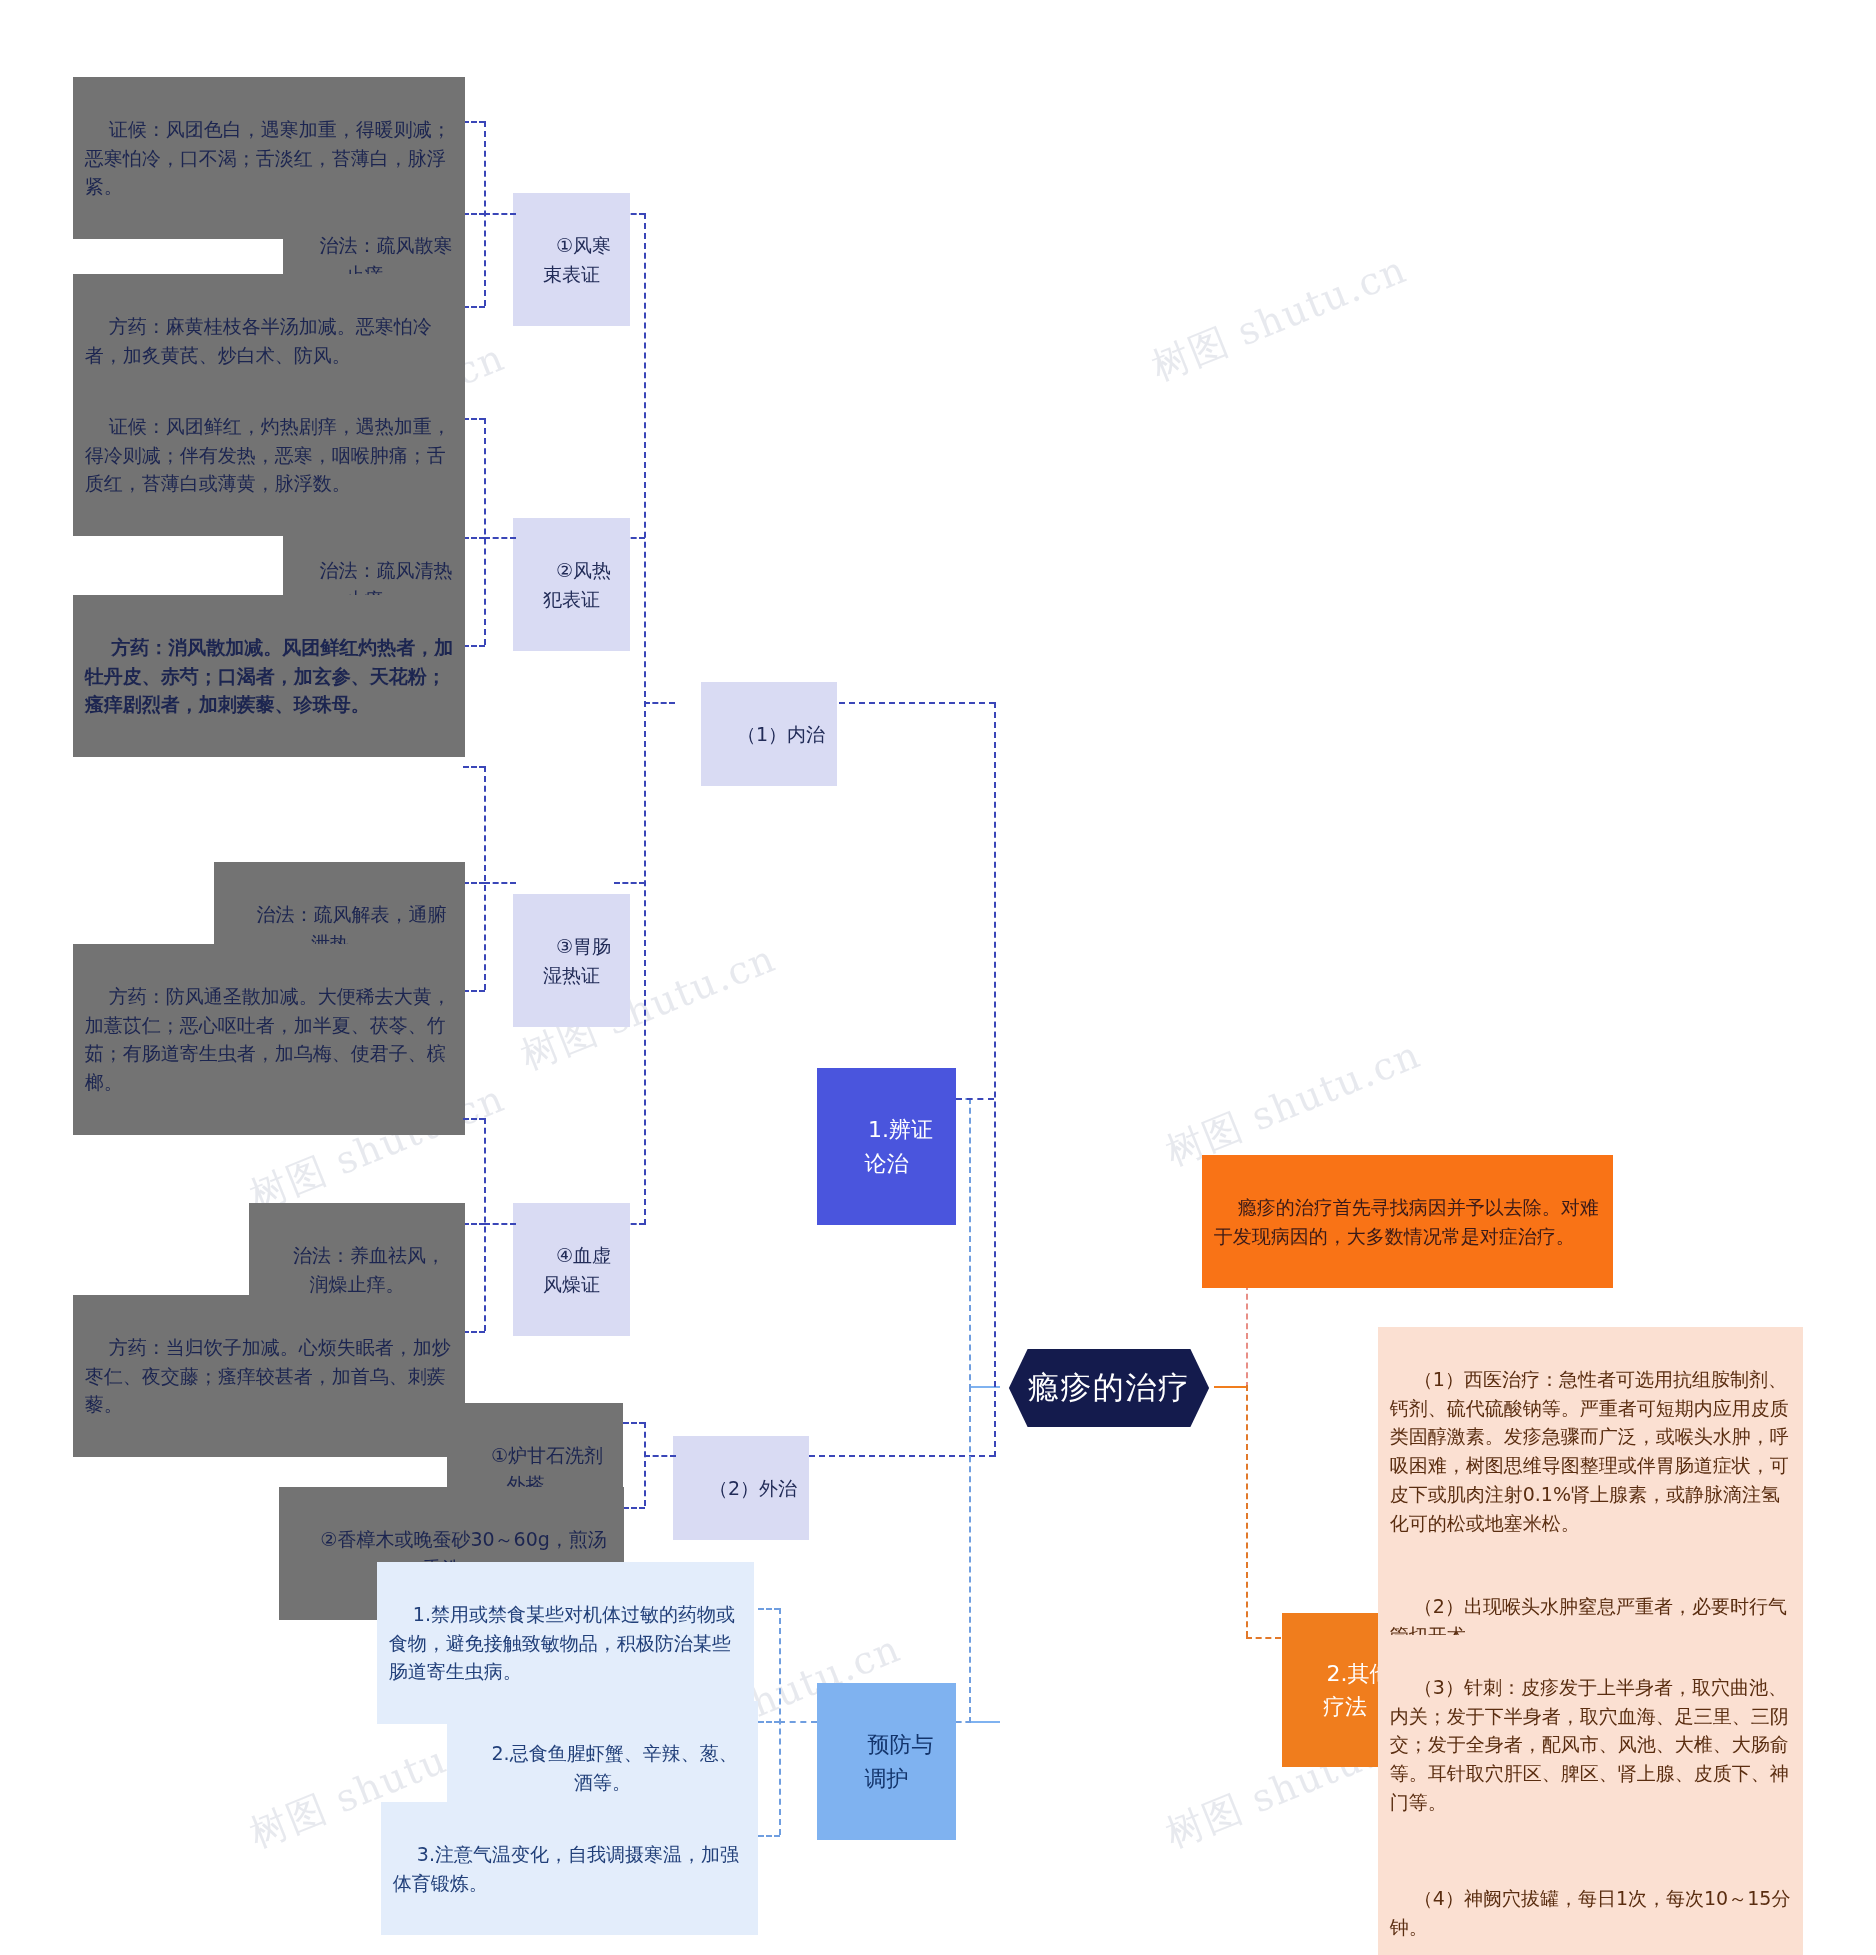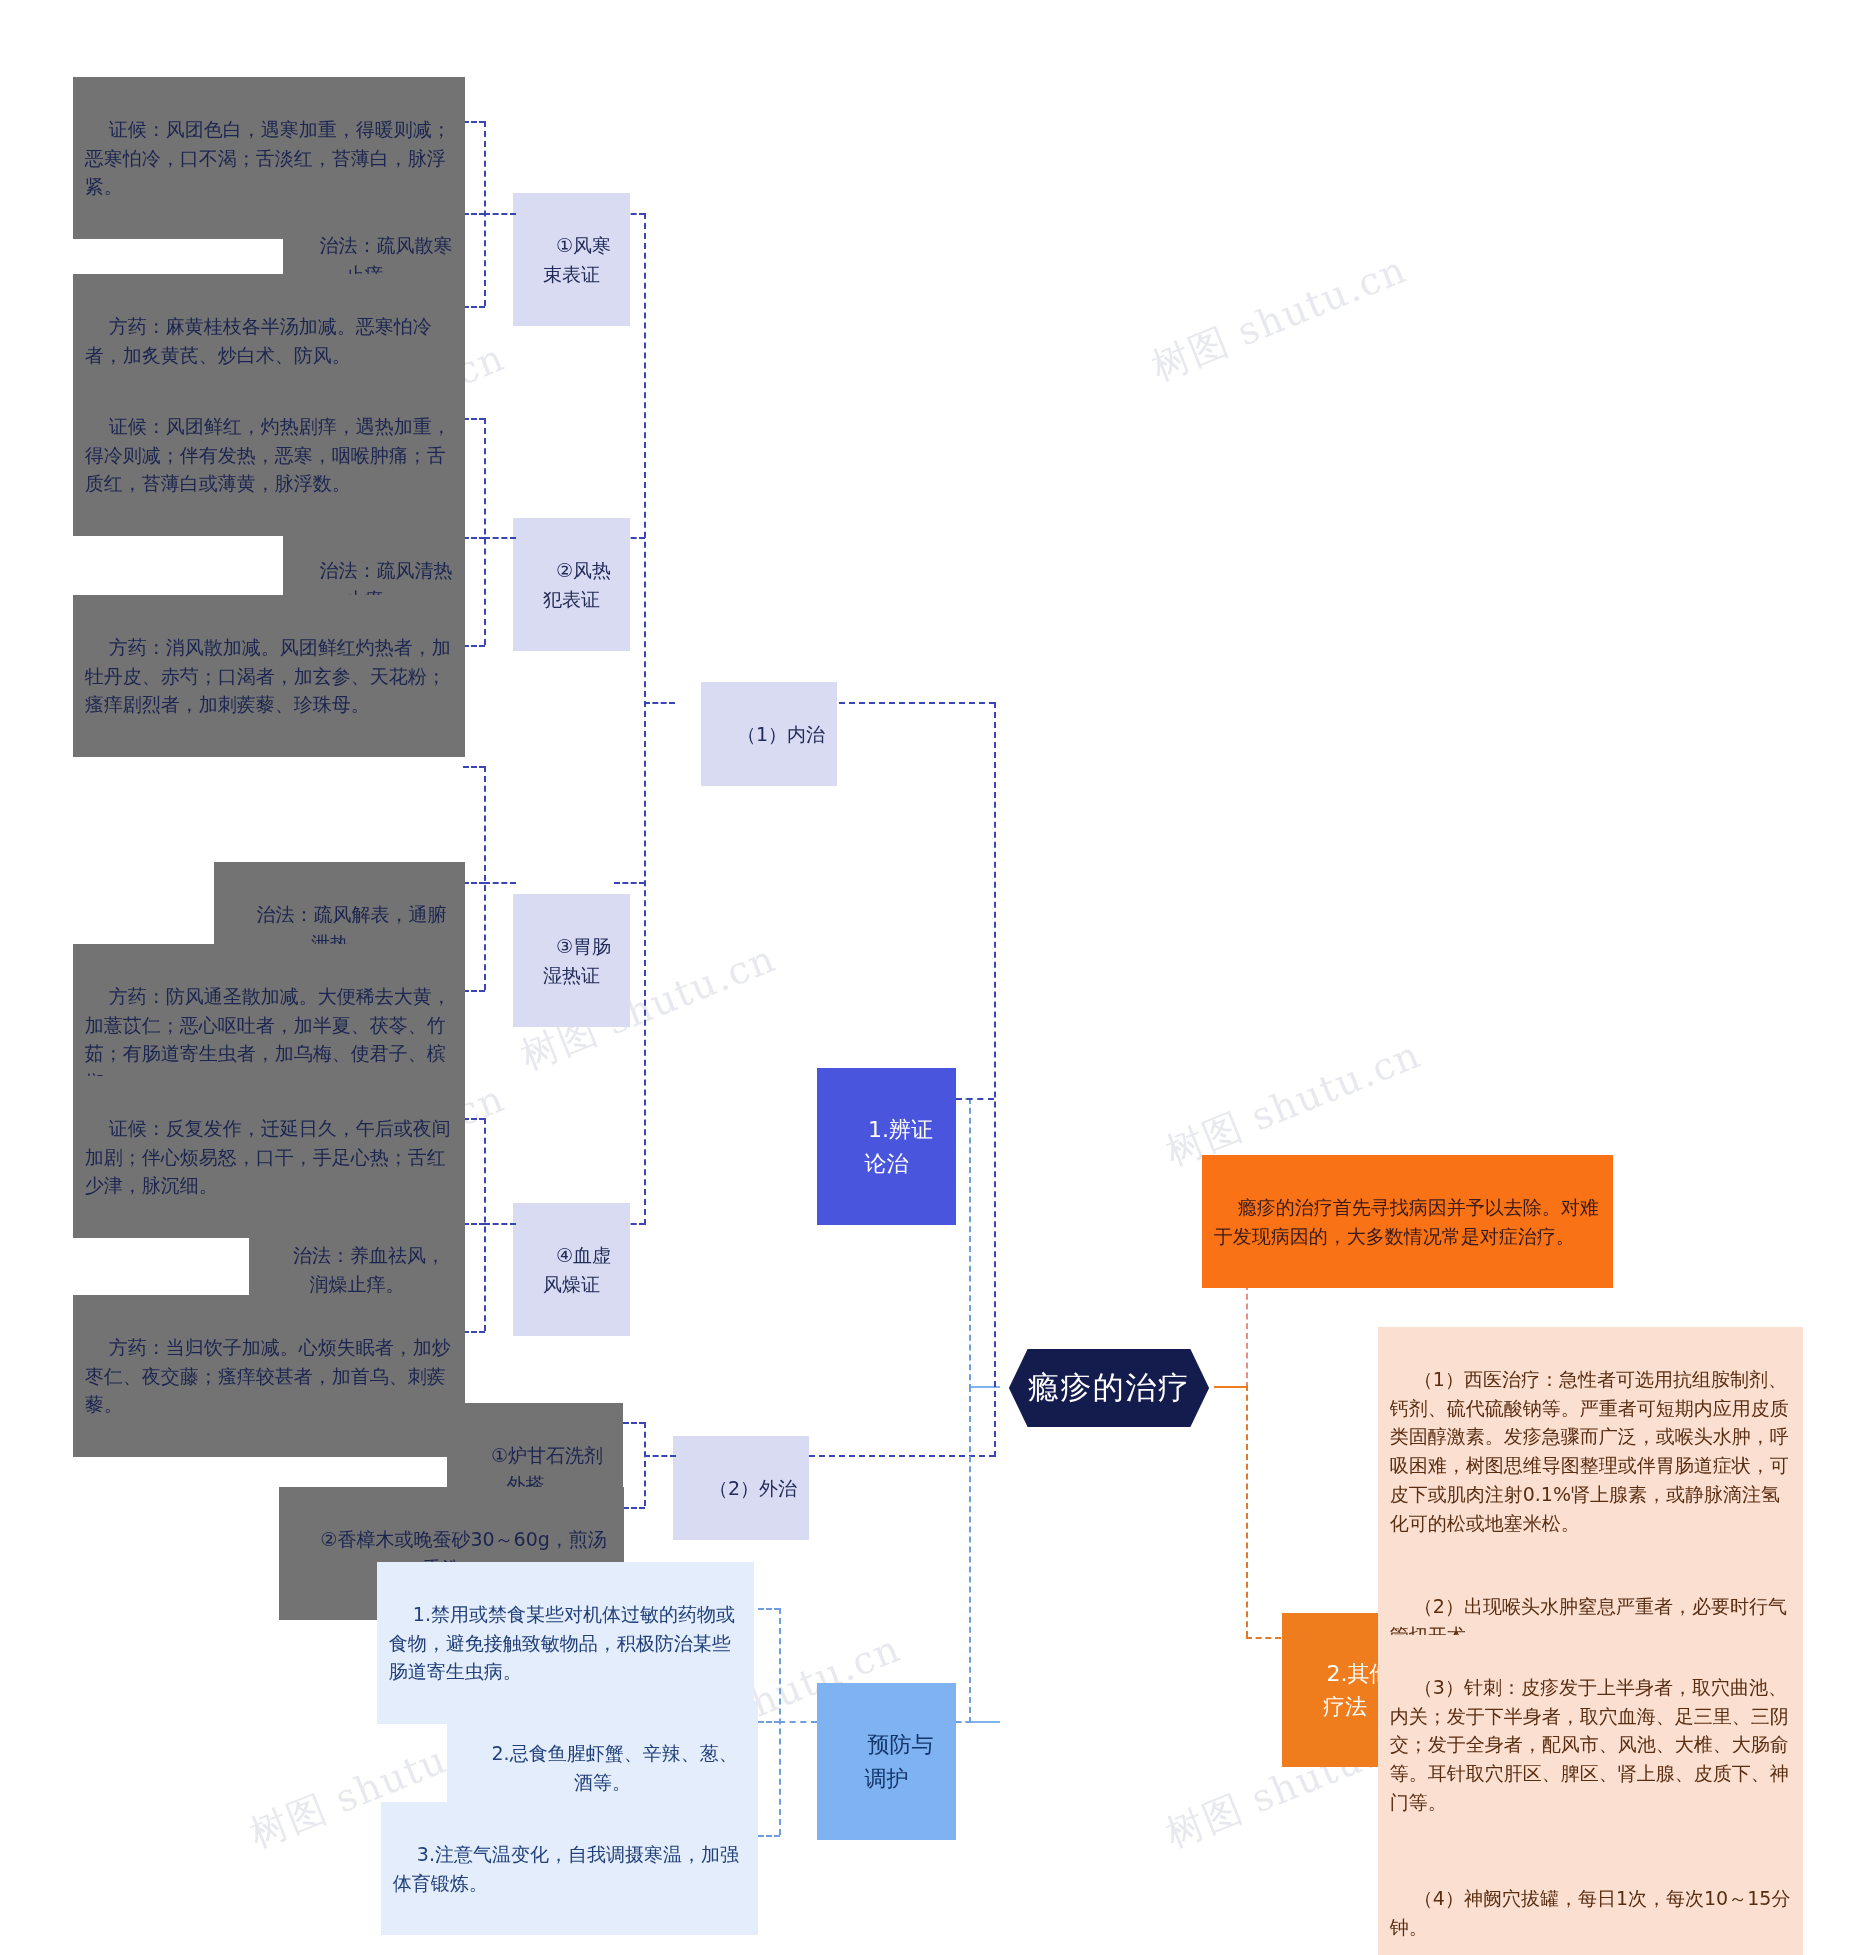--- a/index.html
+++ b/index.html
@@ -149,21 +149,21 @@
   <div class="ln h-ind" style="left:463px; top:418px; width:22px;"></div>
   <div class="ln h-ind" style="left:463px; top:537px; width:22px;"></div>
   <div class="ln h-ind" style="left:463px; top:645px; width:22px;"></div>
 
   <div class="node leaf-purple" style="left:73px; top:374px; width:392px;">
     <span>证候：风团鲜红，灼热剧痒，遇热加重，得冷则减；伴有发热，恶寒，咽喉肿痛；舌质红，苔薄白或薄黄，脉浮数。</span>
   </div>
   <div class="node leaf-purple" style="left:283px; top:518px; width:182px; text-align:center;">
     <span>治法：疏风清热止痒。</span>
   </div>
-  <div class="node leaf-purple" style="left:73px; top:595px; width:392px;">
+  <div class="node leaf-purple" style="left:73px; top:595px; width:392px;font-weight:bold;">
     <span>方药：消风散加减。风团鲜红灼热者，加牡丹皮、赤芍；口渴者，加玄参、天花粉；瘙痒剧烈者，加刺蒺藜、珍珠母。</span>
   </div>
 
   <div class="node lvl2-purple" style="left:513px; top:862px; width:117px;margin-top:32px;">
     <span>③胃肠湿热证</span>
   </div>
   <div class="ln h-ind" style="left:484px; top:882px; width:32px;"></div>
   <div class="ln v-ind" style="left:484px; top:766px; height:224px;"></div>
   <div class="ln h-ind" style="left:463px; top:766px; width:22px;"></div>
   <div class="ln h-ind" style="left:463px; top:882px; width:22px;"></div>
@@ -178,23 +178,20 @@
 
   <div class="node lvl2-purple" style="left:513px; top:1203px; width:117px;">
     <span>④血虚风燥证</span>
   </div>
   <div class="ln h-ind" style="left:484px; top:1223px; width:32px;"></div>
   <div class="ln v-ind" style="left:484px; top:1118px; height:213px;"></div>
   <div class="ln h-ind" style="left:463px; top:1118px; width:22px;"></div>
   <div class="ln h-ind" style="left:463px; top:1223px; width:22px;"></div>
   <div class="ln h-ind" style="left:463px; top:1331px; width:22px;"></div>
 
-  <div class="node leaf-purple" style="left:73px; top:1076px; width:392px;">
-    <span>证候：反复发作，迁延日久，午后或夜间加剧；伴心烦易怒，口干，手足心热；舌红少津，脉沉细。</span>
-  </div>
   <div class="node leaf-purple" style="left:249px; top:1203px; width:216px; text-align:center;">
     <span>治法：养血祛风，润燥止痒。</span>
   </div>
   <div class="node leaf-purple" style="left:73px; top:1295px; width:392px;">
     <span>方药：当归饮子加减。心烦失眠者，加炒枣仁、夜交藤；瘙痒较甚者，加首乌、刺蒺藜。</span>
   </div>
 
   <div class="node lvl2-purple" style="left:673px; top:1436px; width:136px;">
     <span>（2）外治</span>
   </div>

